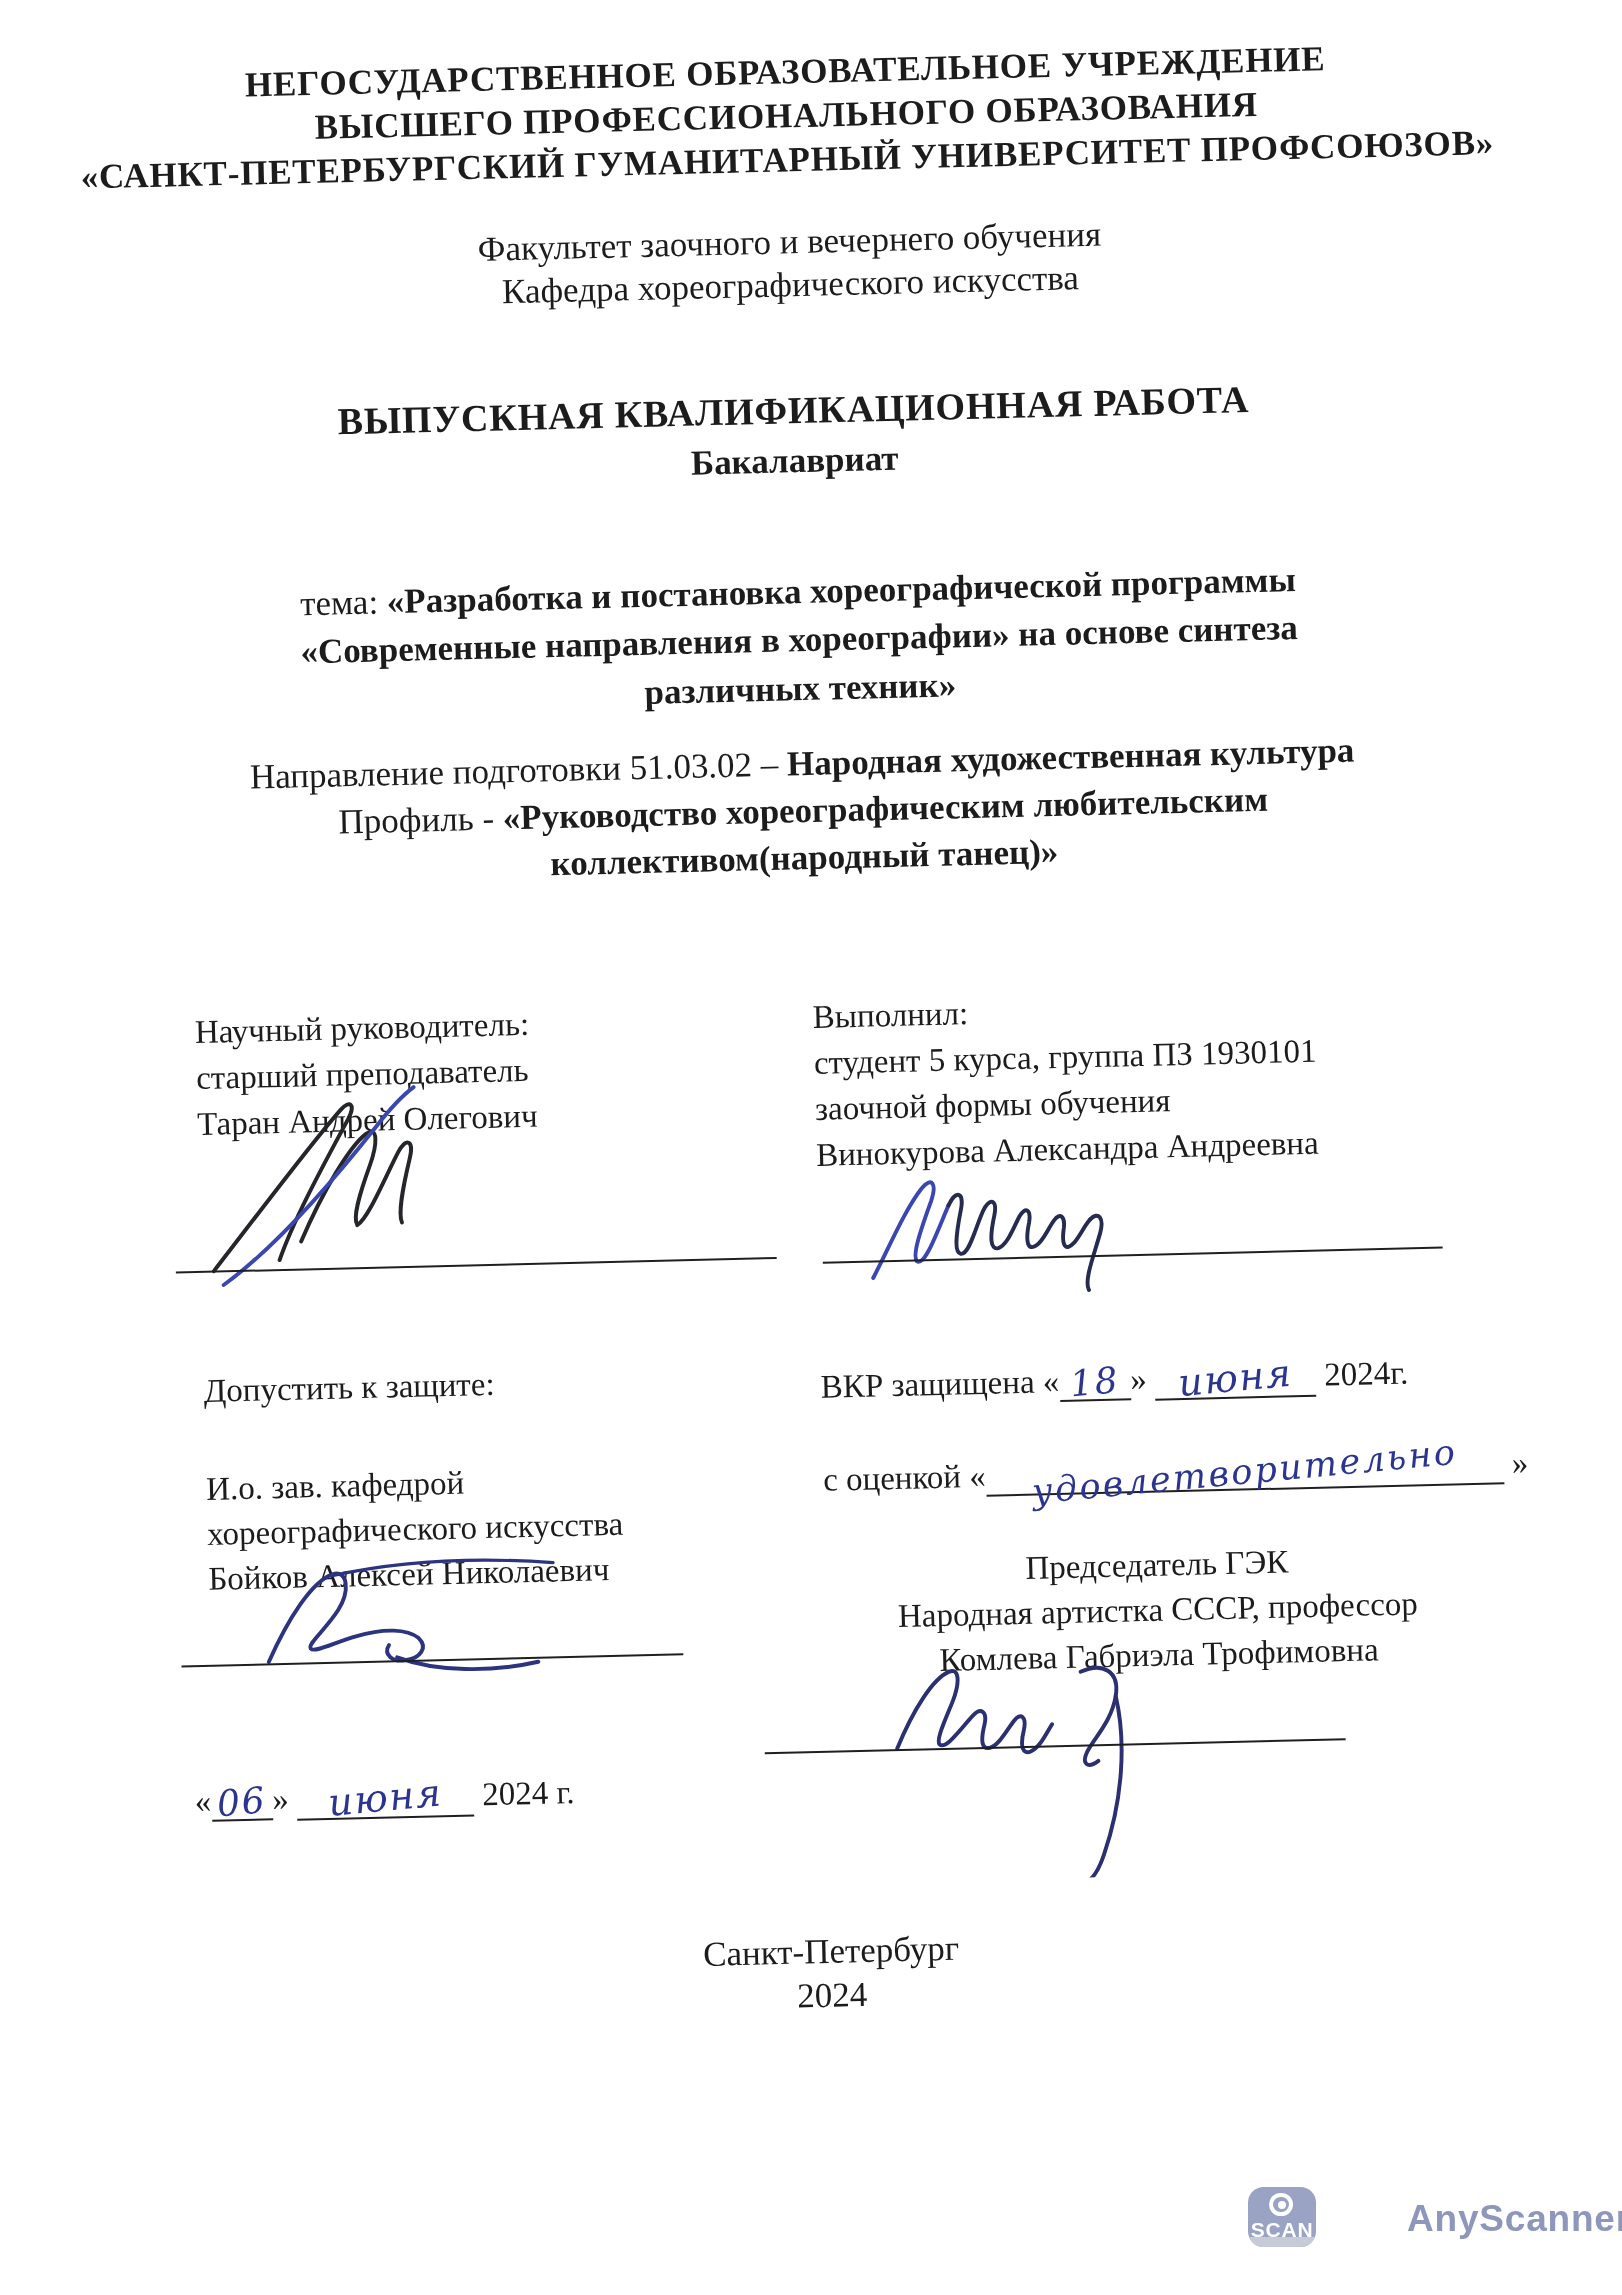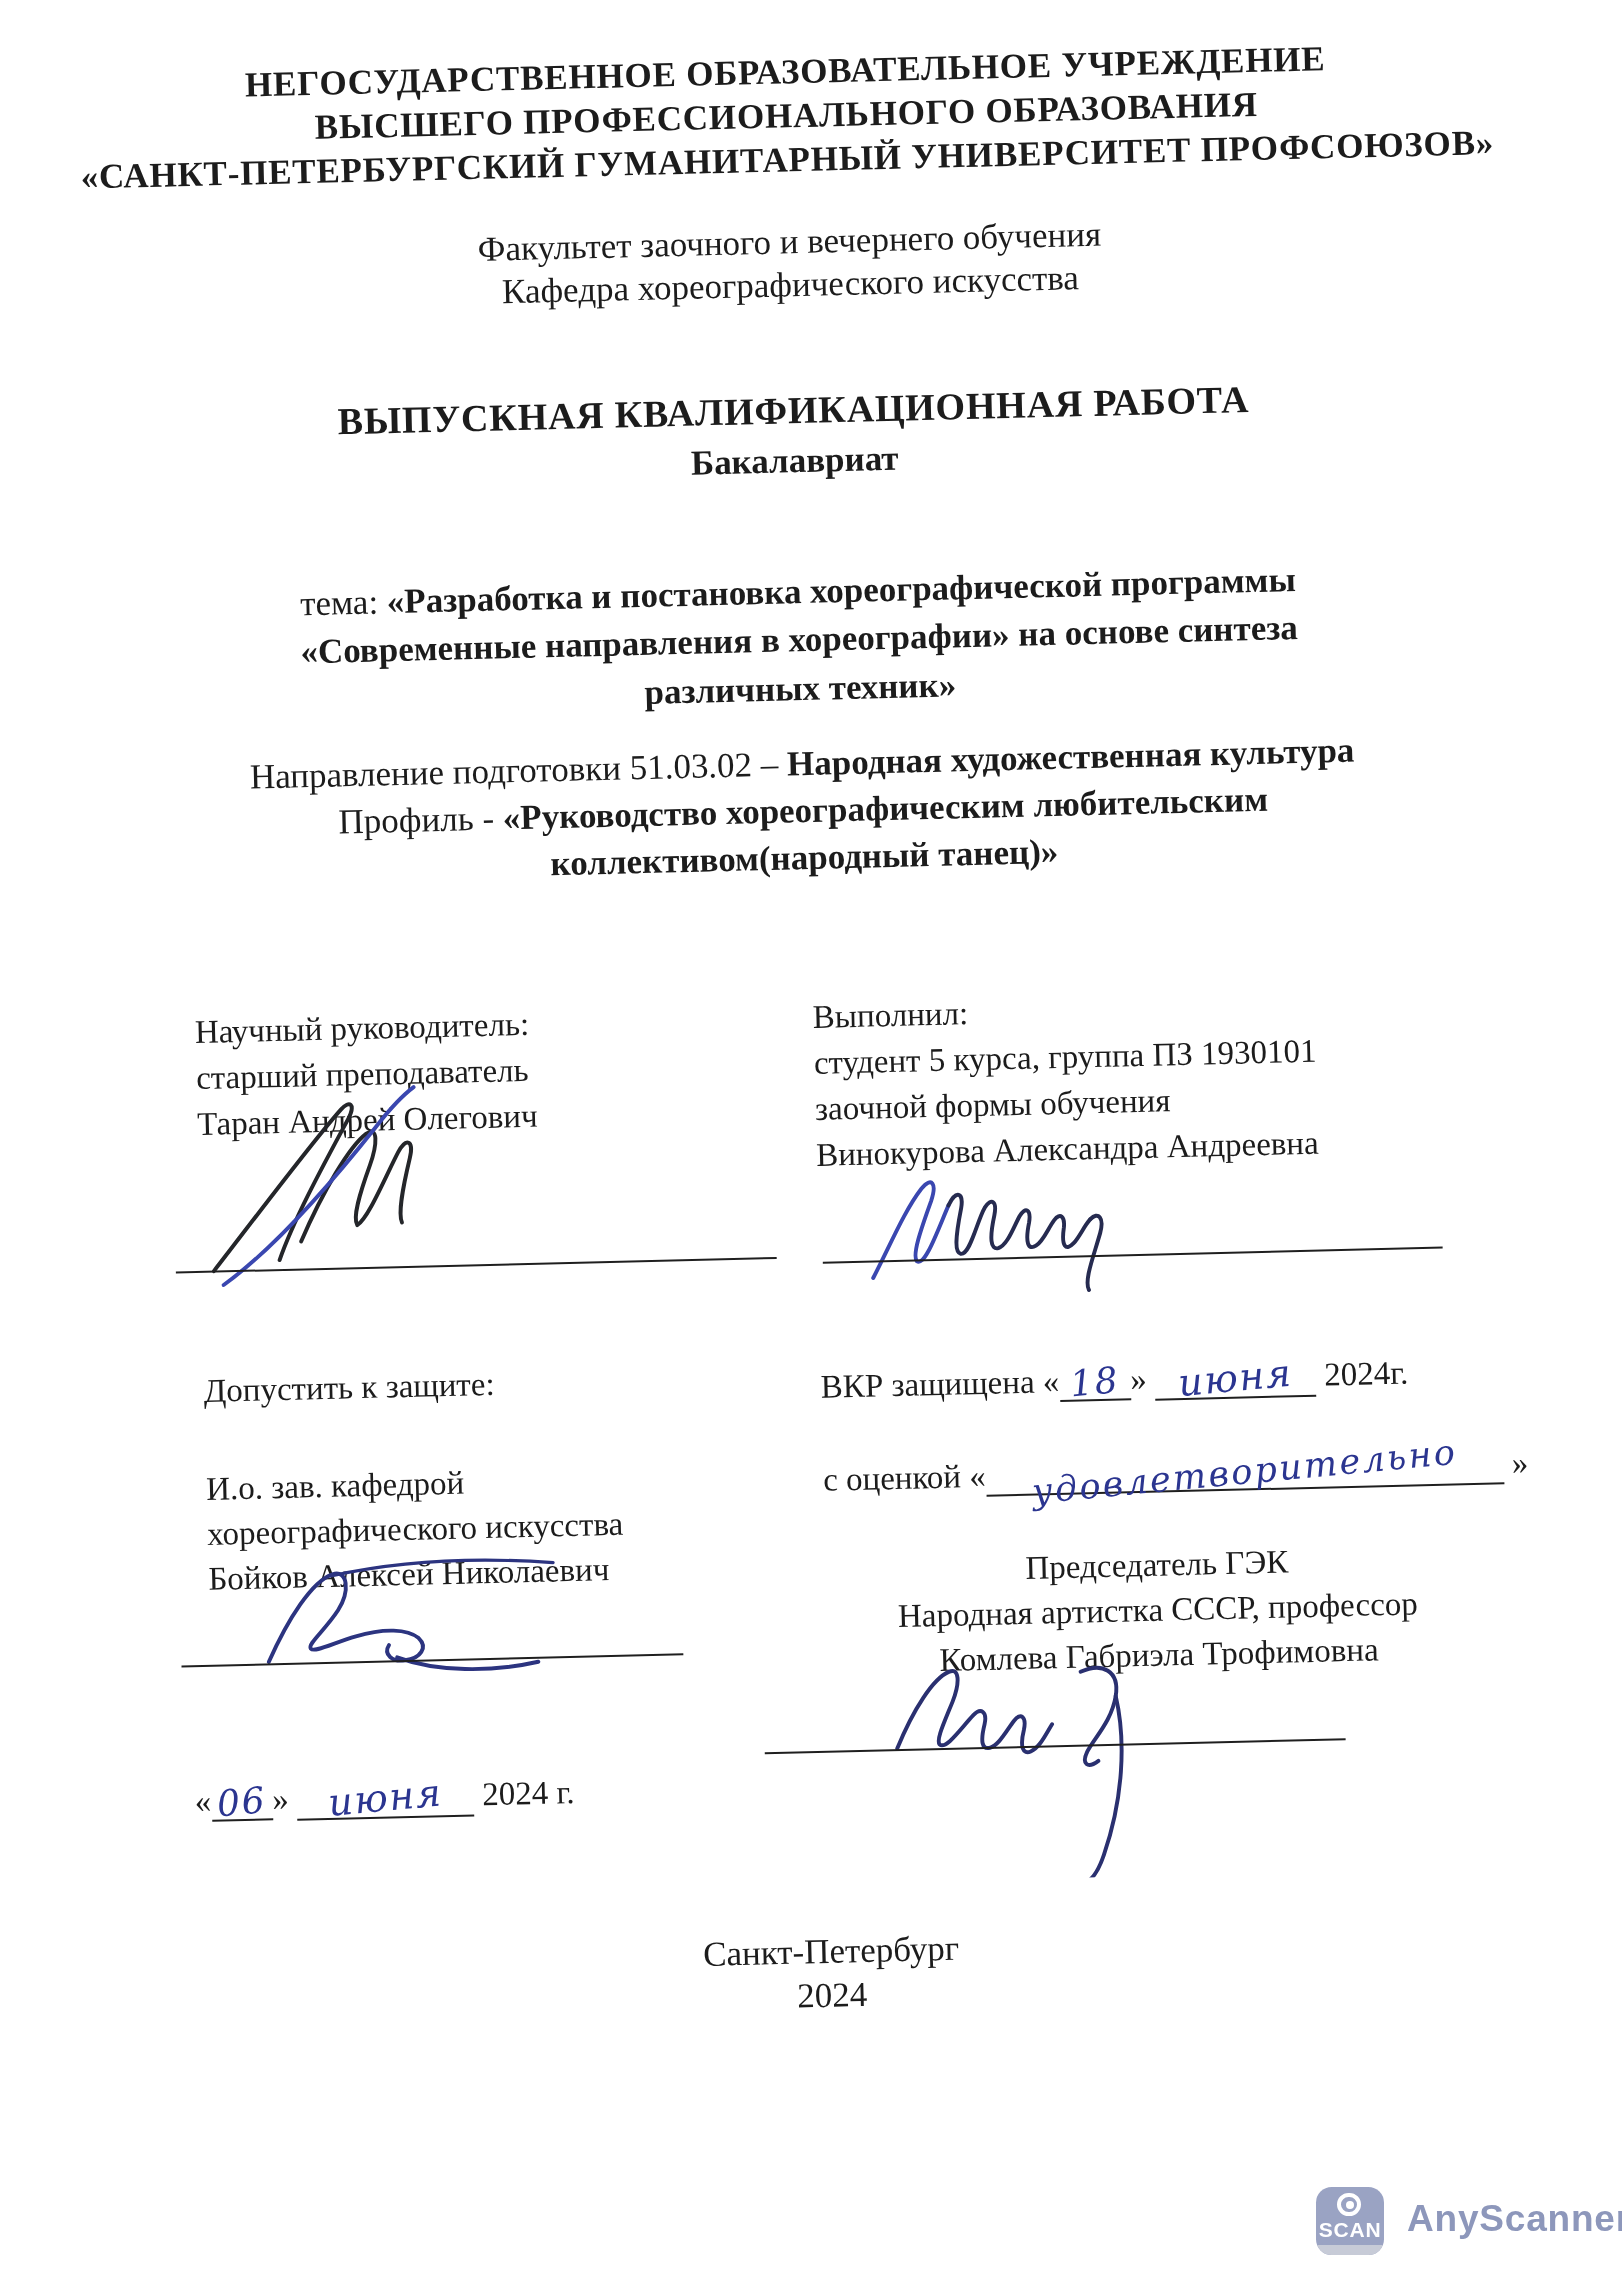--- a/index.html
+++ b/index.html
@@ -43,22 +43,22 @@
     letter-spacing:1.6px;
   }
   .hw-day{font-size:36px;}
   .hw-month{font-size:38px;}
   .hw-grade{font-size:35px;letter-spacing:2.4px;}
   .sig{position:absolute;}
   .sig path{fill:none;stroke-linecap:round;stroke-linejoin:round;}
   .chair-block{text-align:center;}
   
   .wm-icon{
-    position:absolute;left:1316px;top:2187px;
-    width:68px;height:68px;border-radius:15.7px;
+    position:absolute;left:1248px;top:2187px;
+    width:68px;height:60px;border-radius:15.7px;
     background:#9aa3c3;overflow:hidden;
   }
   .wm-ring{
     position:absolute;left:21px;top:5.5px;
     width:15.7px;height:15.7px;border:4.7px solid #ffffff;border-radius:50%;
   }
   .wm-dot{
     position:absolute;left:30px;top:14px;width:7.9px;height:7.9px;
     background:#ffffff;border-radius:50%;
   }

